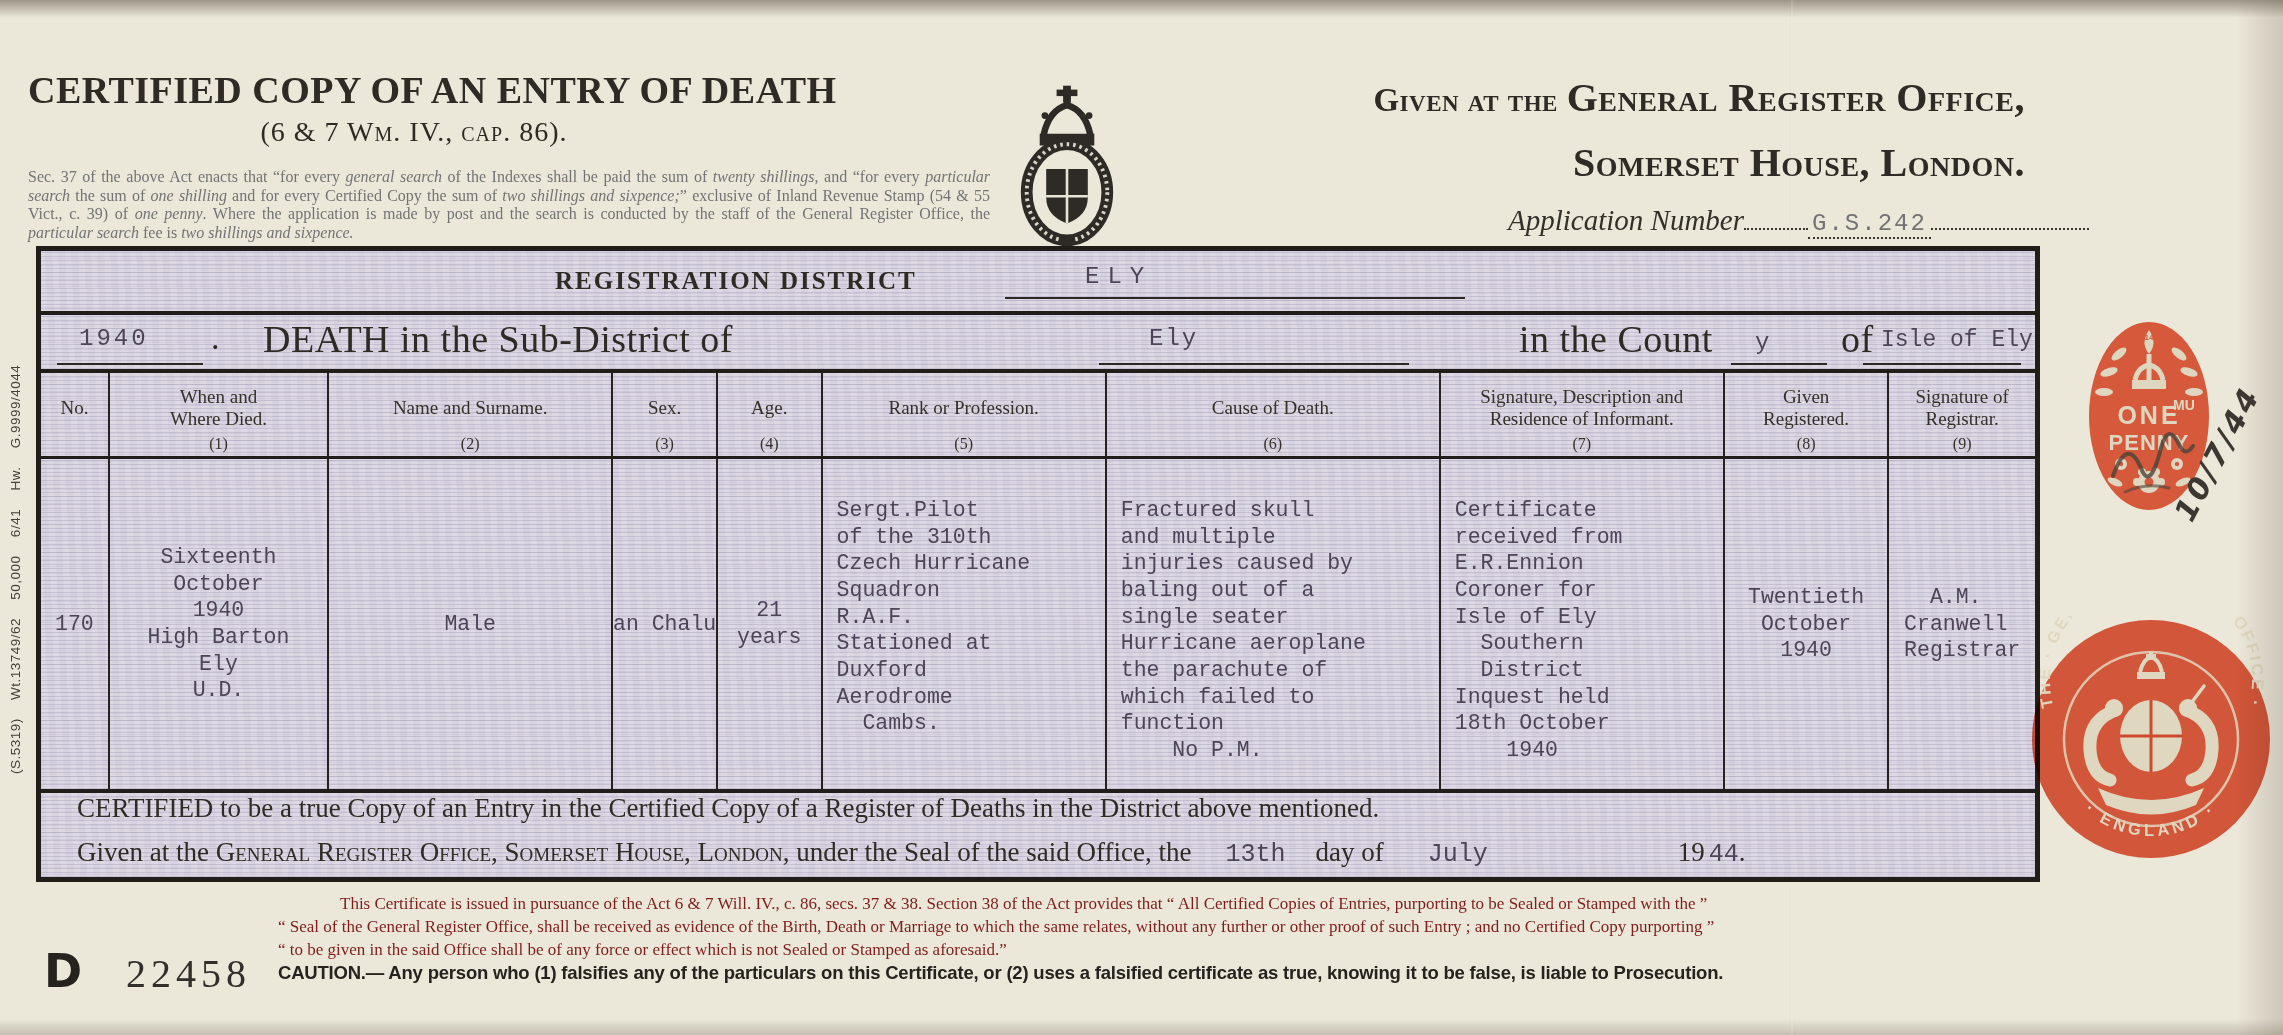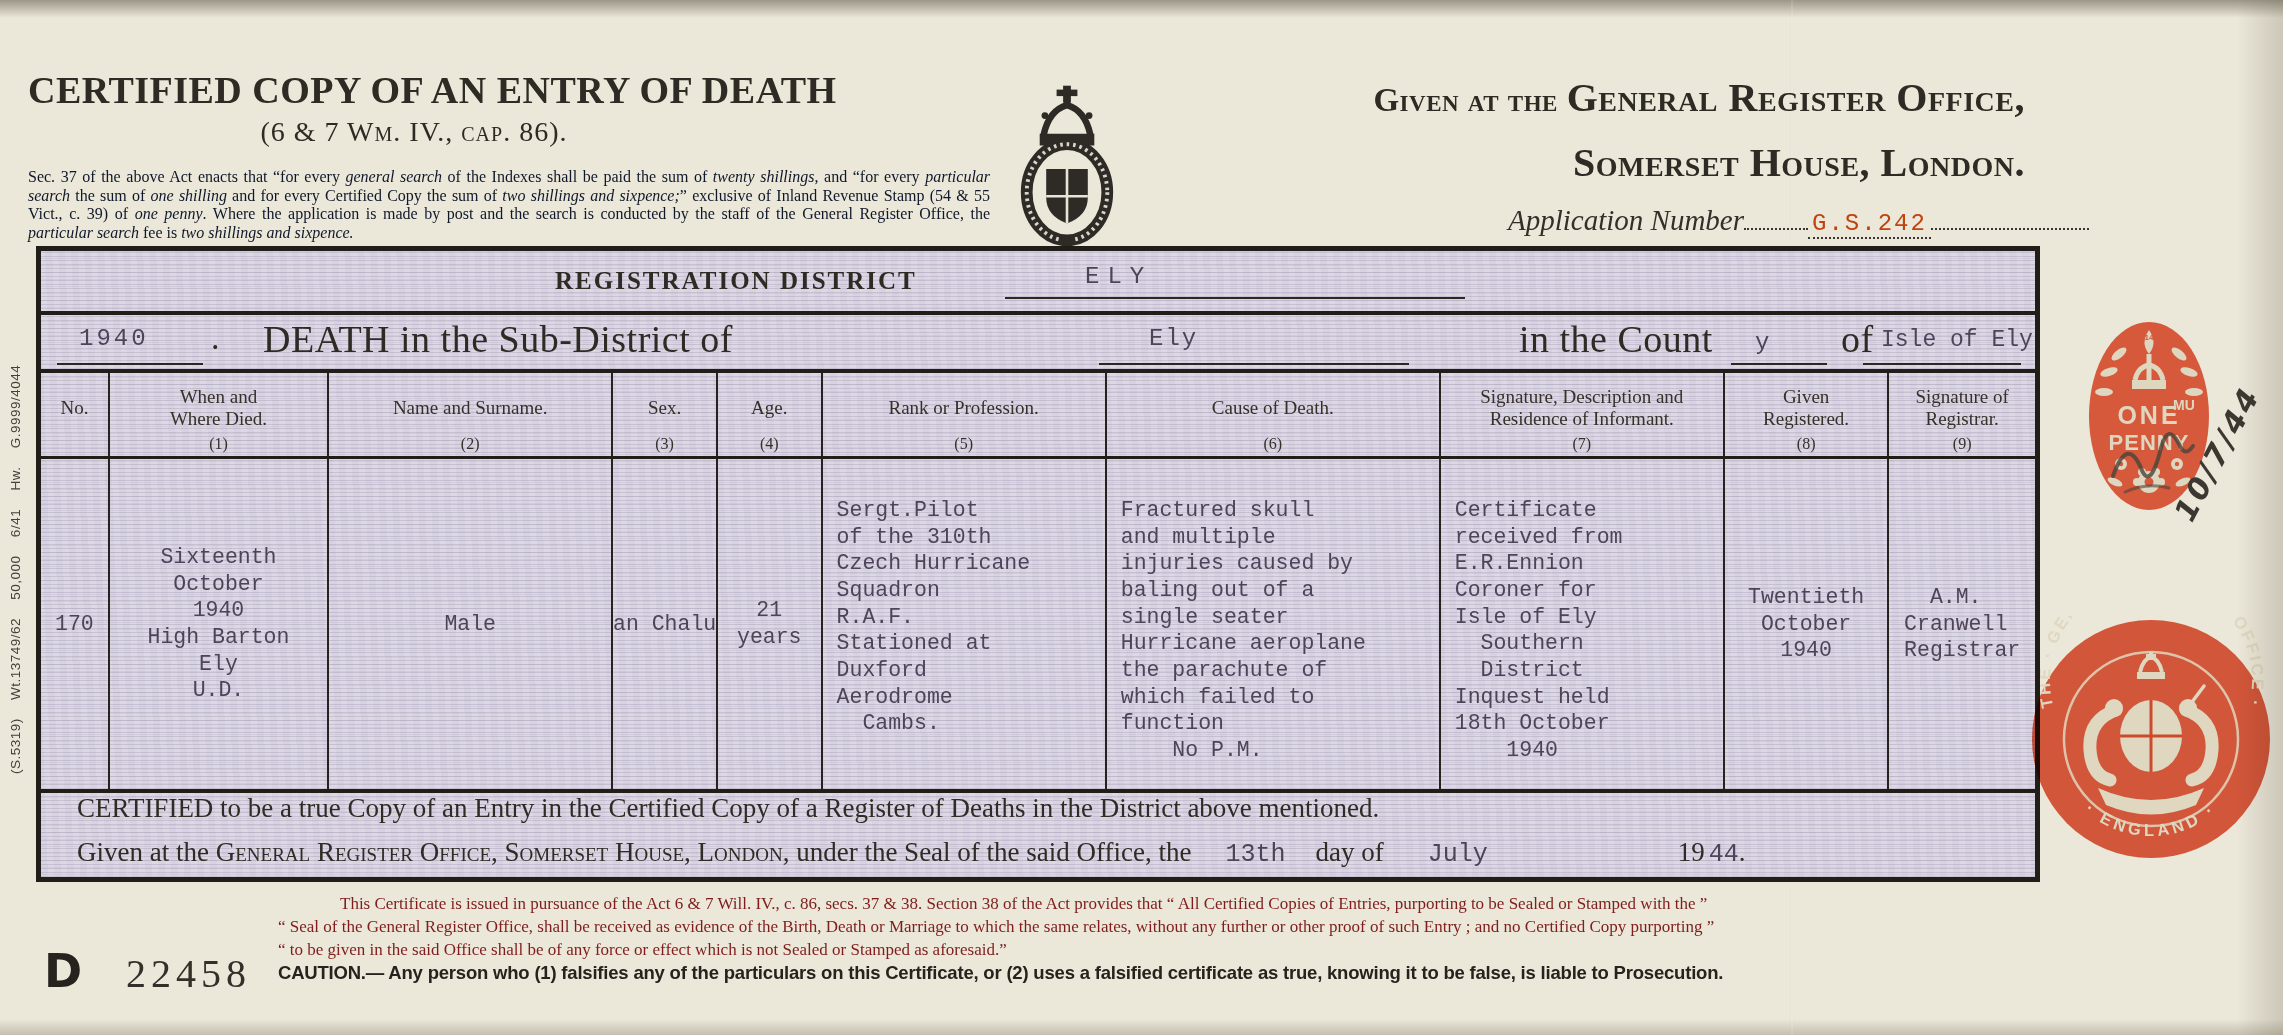--- a/index.html
+++ b/index.html
@@ -15,34 +15,34 @@
   .shade-right{position:absolute;right:0;top:0;width:46px;height:100%;
     background:linear-gradient(270deg,rgba(95,86,66,.22),rgba(95,86,66,0));}
   .crease-v{position:absolute;top:0;width:4px;height:100%;opacity:.3;
     background:linear-gradient(90deg,rgba(0,0,0,.08),rgba(255,255,255,.55),rgba(0,0,0,.06));}
 
   
   .title-left{position:absolute;left:28px;top:68px;width:772px;}
   .title-left h1{margin:0;font-size:38px;font-weight:bold;letter-spacing:.5px;white-space:nowrap;}
   .statute{margin-top:4px;text-align:center;font-size:28px;font-variant:small-caps;letter-spacing:1px;}
   .fee-note{position:absolute;left:28px;top:168px;width:962px;font-size:16px;line-height:1.16;
-    text-align:justify;color:#0f172a;}
+    text-align:justify;color:#737373;}
   .fee-note .i{font-style:italic;}
 
   .crest{position:absolute;left:1002px;top:84px;width:130px;height:162px;}
 
   .title-right{position:absolute;left:1215px;top:74px;width:810px;text-align:right;white-space:nowrap;}
   .sc-small{font-variant:small-caps;font-size:33px;font-weight:bold;letter-spacing:.5px;}
   .sc-big{font-variant:small-caps;font-size:40px;font-weight:bold;letter-spacing:.5px;}
   .title-right .line2{margin-top:18px;padding-left:230px;}
 
   .application{position:absolute;left:1508px;top:200px;font-size:29px;font-style:italic;white-space:nowrap;color:#33302a;}
   .leader{display:inline-block;border-bottom:2px dotted #3a362f;height:.95em;vertical-align:baseline;}
   .l1{width:64px;} .l2{width:158px;}
-  .app-value{font-family:"Liberation Mono",monospace;font-style:normal;font-size:24px;color:#c2410c;
+  .app-value{font-family:"Liberation Mono",monospace;font-style:normal;font-size:24px;color:#737373;
     border-bottom:2px dotted #3a362f;padding:0 4px;letter-spacing:2px;}
 
   
   .cert{position:absolute;left:36px;top:246px;width:2004px;height:636px;box-sizing:border-box;
     border:5px solid #211e19;
     background-color:#dcd8e4;
     background-image:
       repeating-linear-gradient(0deg,rgba(110,100,140,.20) 0 1px,transparent 1px 4px),
       repeating-linear-gradient(0deg,transparent 0 2px,rgba(150,142,175,.14) 2px 3px,transparent 3px 7px),
       repeating-linear-gradient(88deg,rgba(120,110,150,.05) 0 7px,transparent 7px 13px);}

